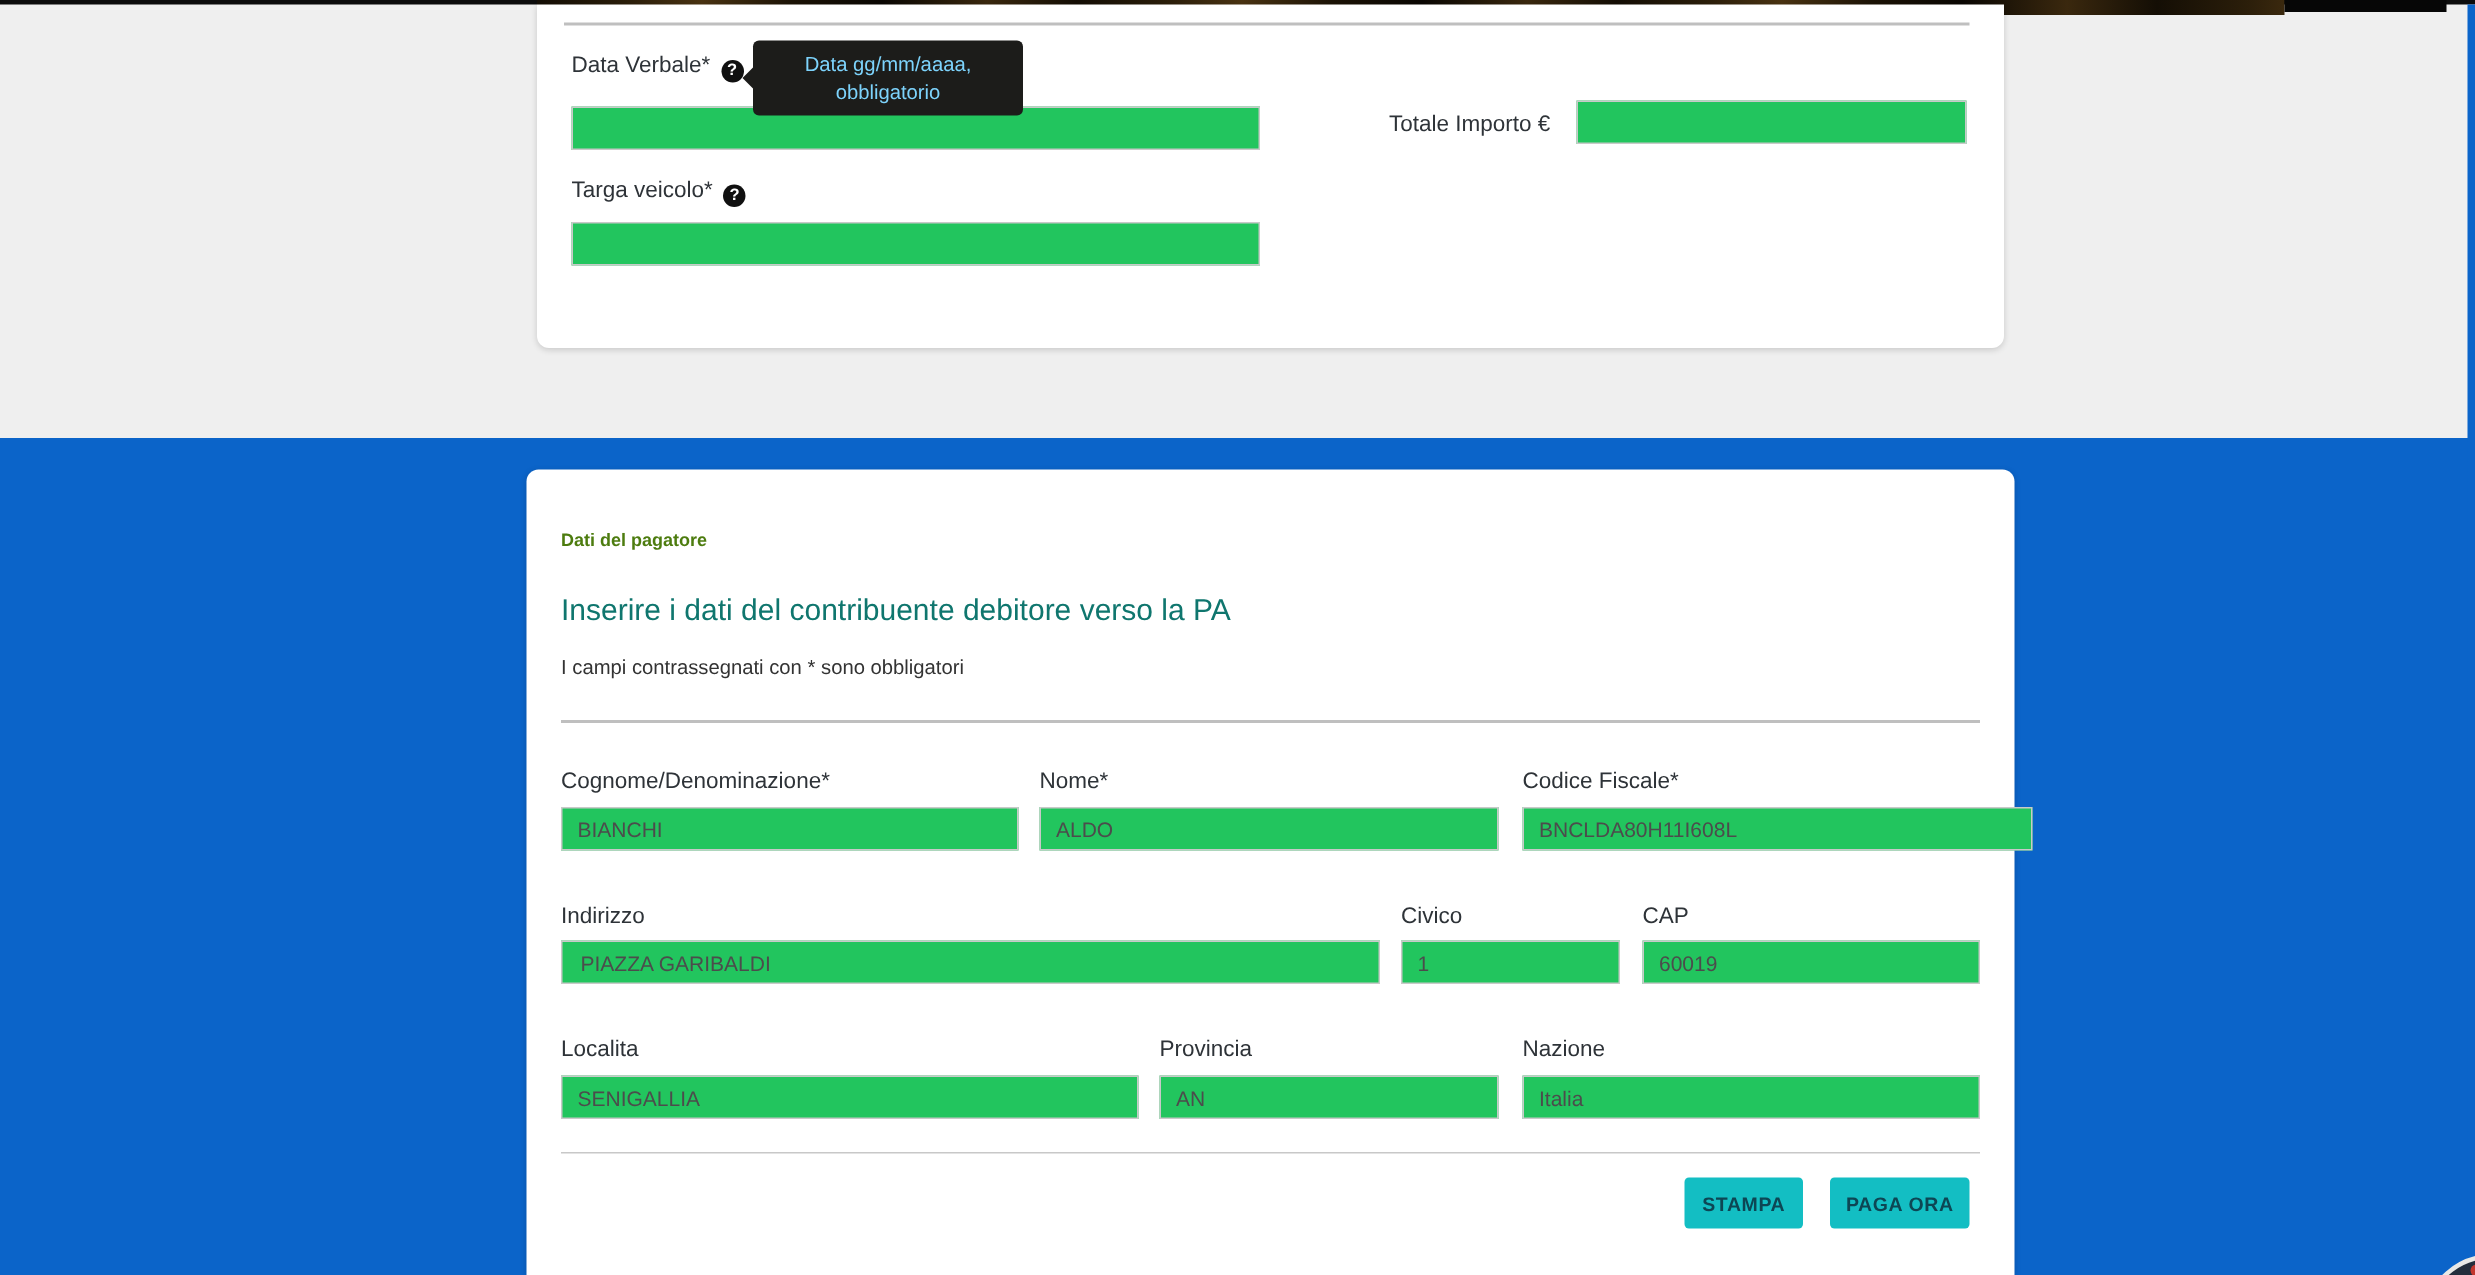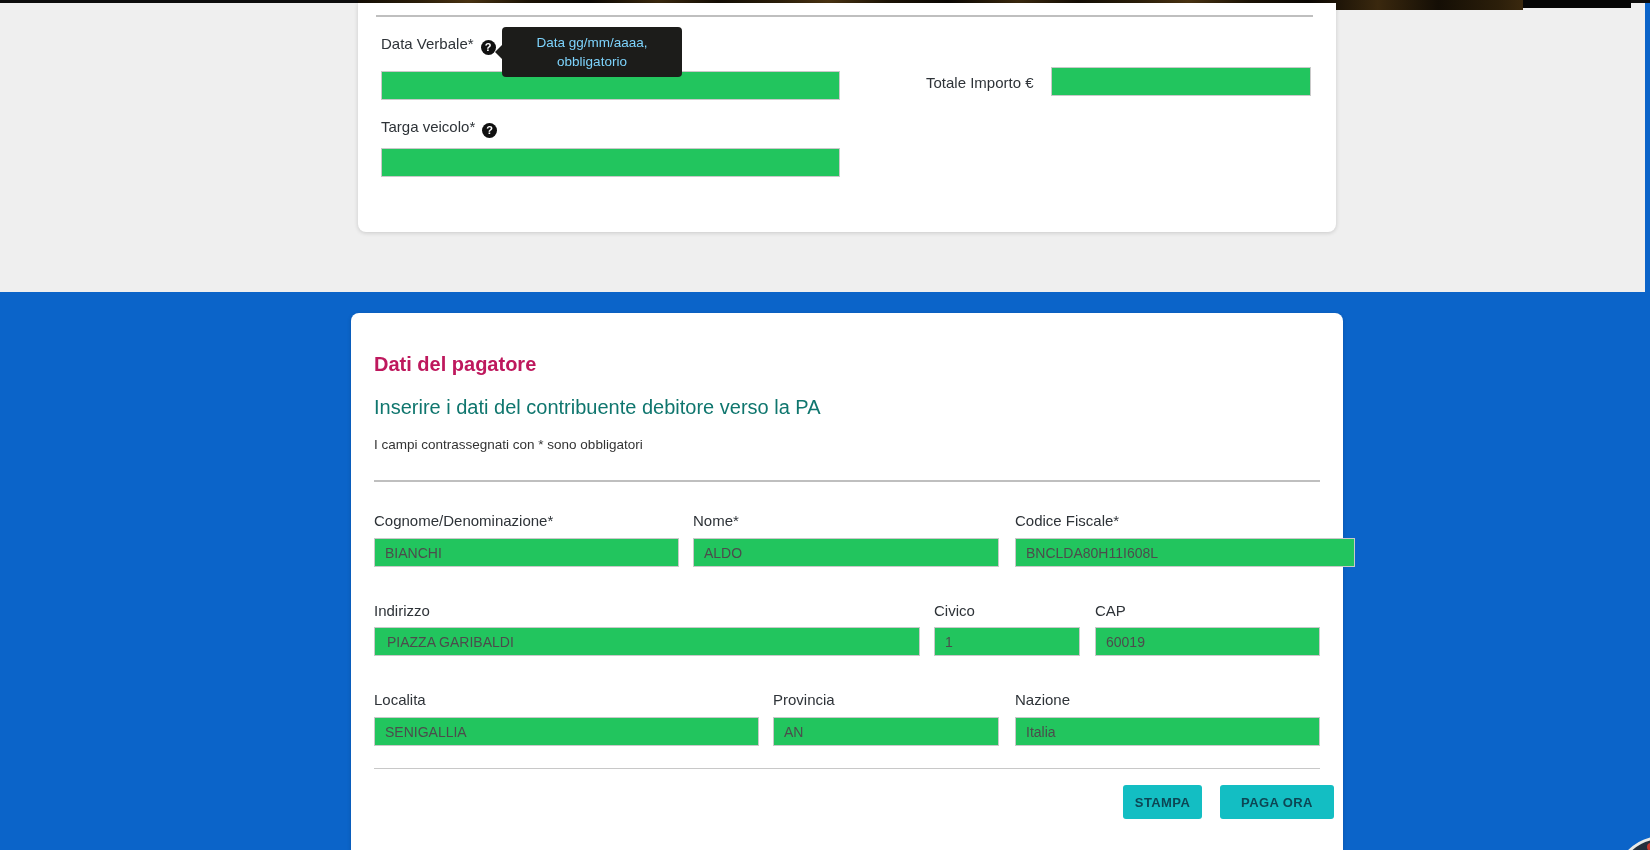--- a/index.html
+++ b/index.html
@@ -47,32 +47,32 @@
     display: flex; flex-direction: column; justify-content: center; align-items: center;
     font-size: 13.5px; line-height: 19px; z-index: 5;
   }
   .tooltip::before {
     content: ""; position: absolute; left: -7px; top: 18px;
     border-top: 7px solid transparent; border-bottom: 7px solid transparent;
     border-right: 7px solid #1c1c1a;
   }
 
   
-  .section-title    { position: absolute; left: 23px; top: 40px;  font-size: 20px; font-weight: bold; color: #be185d; }
+  .section-title    { position: absolute; left: 23px; top: 40px;  font-size: 12px; font-weight: bold; color: #4d7c0f; }
   .section-subtitle { position: absolute; left: 23px; top: 83px;  font-size: 20px; color: #0f766e; }
   .section-note     { position: absolute; left: 23px; top: 124px; font-size: 13.5px; color: #333333; }
 
   
   .btn {
     position: absolute; top: 472px; height: 34px; border: none; border-radius: 3px;
     background: #13bec3; color: #0d4654; font-family: "Liberation Sans", sans-serif;
     font-size: 13px; font-weight: bold; letter-spacing: 0.4px; cursor: pointer;
   }
   .btn-stampa { left: 772px; width: 79px; }
-  .btn-paga   { left: 869px; width: 114px; }
+  .btn-paga   { left: 869px; width: 93px; }
 
   
   .access-widget {
     position: absolute; left: 1614px; top: 836px; width: 96px; height: 96px;
     border-radius: 50%; background: #232e3c; border: 3px solid #e9e9e6;
     cursor: pointer; z-index: 10;
   }
   .access-widget .dot {
     position: absolute; left: 30px; top: 4px; width: 8px; height: 8px;
     border-radius: 50%; background: #c2372e;

